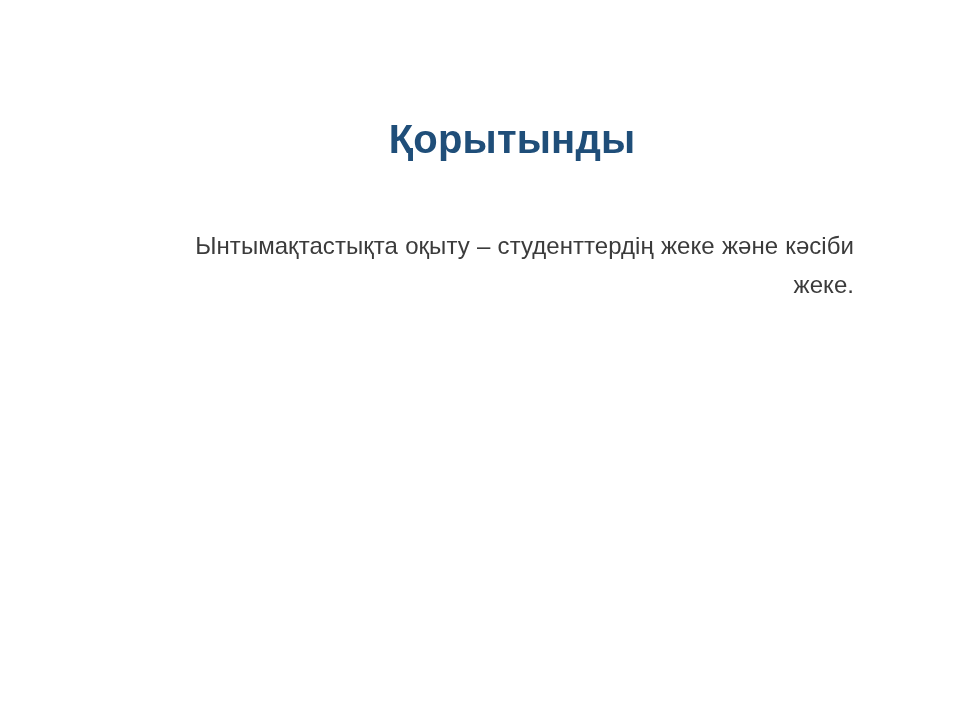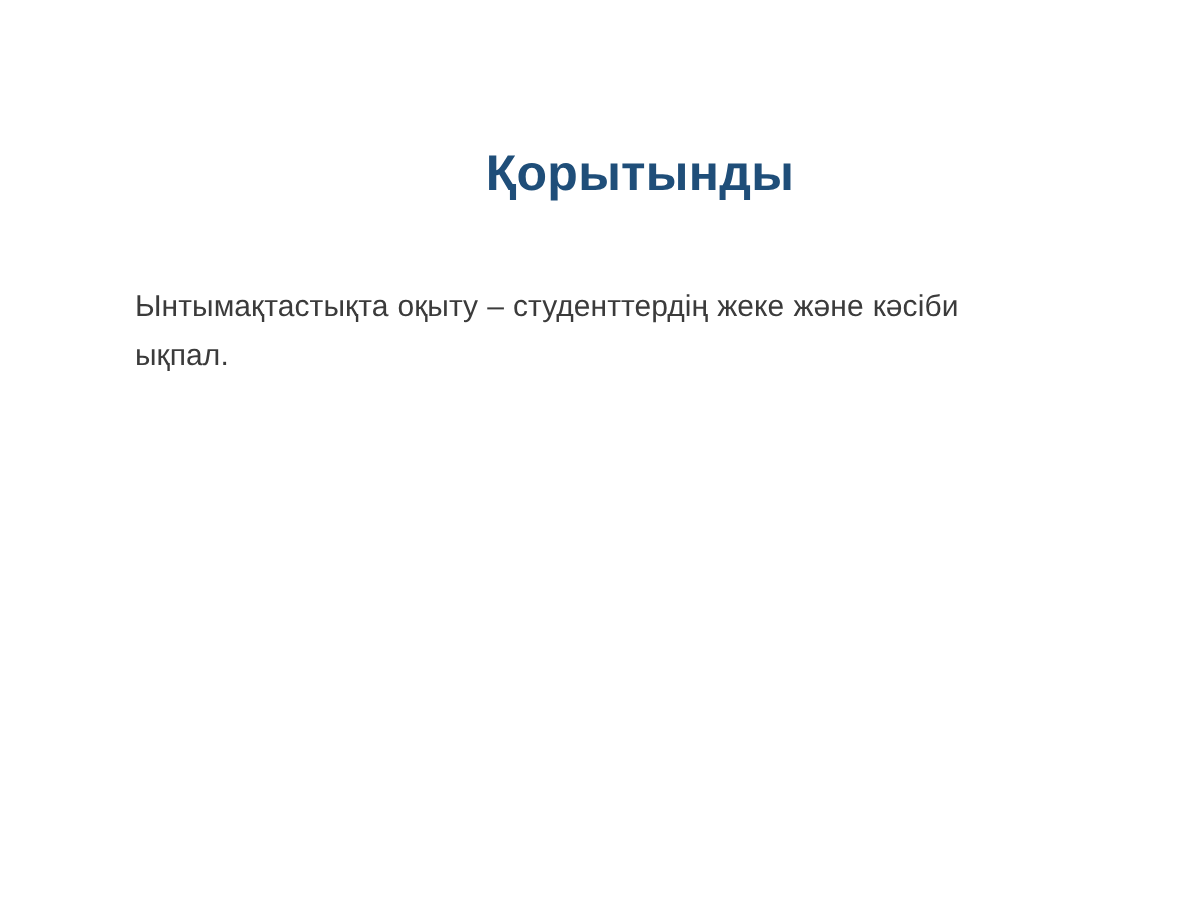--- a/index.html
+++ b/index.html
@@ -45,21 +45,21 @@
     position: absolute;
     left: 108px;
     top: 202px;
     width: 746px;
   }
 
   .body-paragraph {
     font-size: 24px;
     line-height: 39px;
     color: #3b3b3b;
-    text-align: left;
+    text-align: right;
     font-weight: normal;
     letter-spacing: 0.05px;
     word-spacing: 0.5px;
   }
 
   
   .body-paragraph .l {
     display: block;
     white-space: nowrap;
   }
@@ -67,17 +67,17 @@
 </head>
 <body>
 
 <div class="slide">
 
   <h1 class="slide-title">Қорытынды</h1>
 
   <div class="body-block">
     <p class="body-paragraph">
       <span class="l">Ынтымақтастықта оқыту – студенттердің жеке және кәсіби</span>
-      <span class="l">ықпал.</span>
+      <span class="l">жеке.</span>
     </p>
   </div>
 
 </div>
 
 </body></html>

